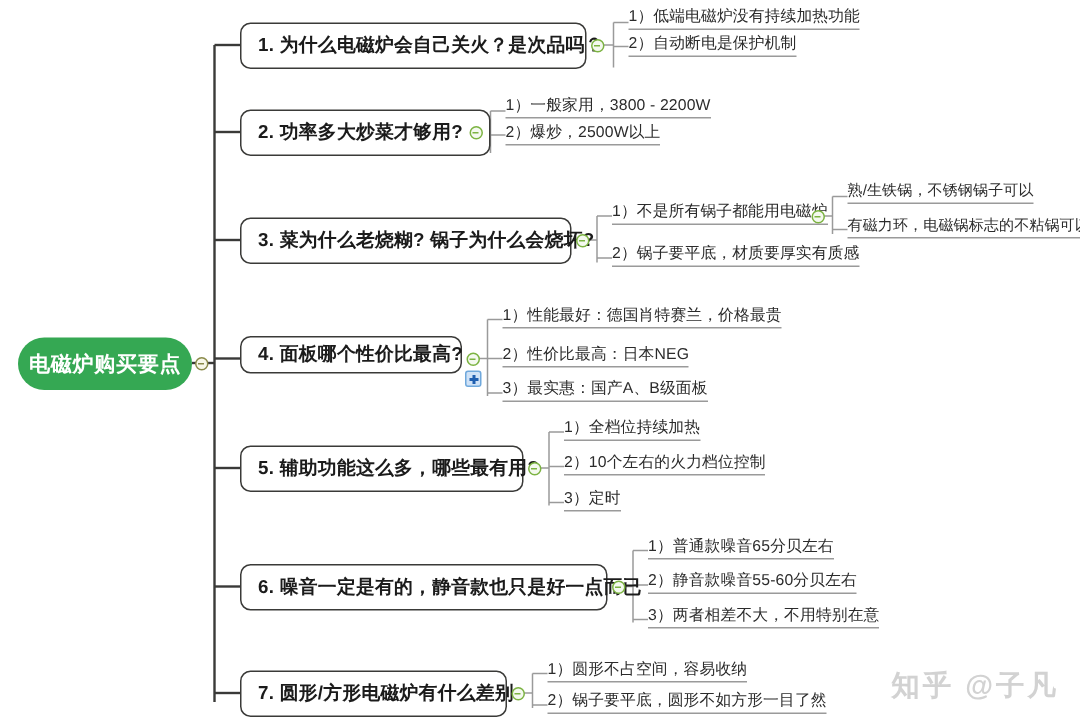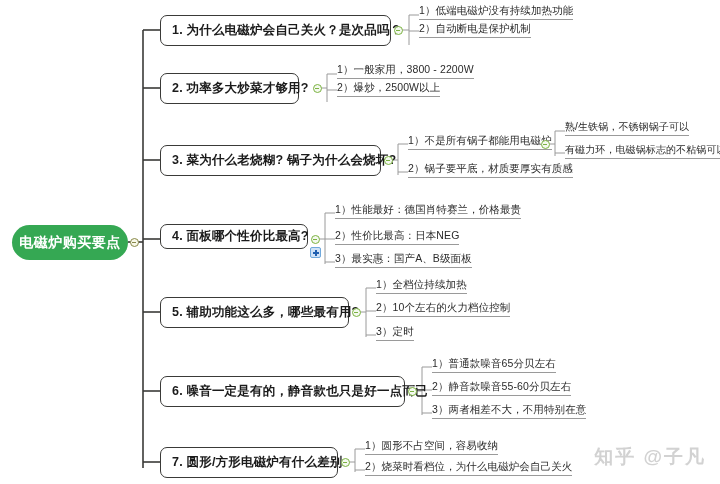--- a/index.html
+++ b/index.html
@@ -160,21 +160,21 @@
   <div class="toggle" style="left:394px;top:26px;"></div>
   <div class="leaf" style="left:419px;top:4px;">
     <span class="idx">1）</span>
     <span class="txt">低端电磁炉没有持续加热功能</span>
   </div>
   <div class="leaf" style="left:419px;top:22px;">
     <span class="idx">2）</span>
     <span class="txt">自动断电是保护机制</span>
   </div>
 
-  <div class="l1-node" style="left:160px;top:73px;width:139px;height:31px;">
+  <div class="l1-node" style="left:160px;top:73px;width:167px;height:31px;">
     <span>2. 功率多大炒菜才够用?</span>
   </div>
   <div class="toggle" style="left:313px;top:84px;"></div>
   <div class="leaf" style="left:337px;top:63px;">
     <span class="idx">1）</span>
     <span class="txt">一般家用，3800 - 2200W</span>
   </div>
   <div class="leaf" style="left:337px;top:81px;">
     <span class="idx">2）</span>
     <span class="txt">爆炒，2500W以上</span>
@@ -255,18 +255,18 @@
   <div class="l1-node" style="left:160px;top:447px;width:178px;height:31px;">
     <span>7. 圆形/方形电磁炉有什么差别</span>
   </div>
   <div class="toggle" style="left:341px;top:458px;"></div>
   <div class="leaf" style="left:365px;top:439px;">
     <span class="idx">1）</span>
     <span class="txt">圆形不占空间，容易收纳</span>
   </div>
   <div class="leaf" style="left:365px;top:460px;">
     <span class="idx">2）</span>
-    <span class="txt">烧菜时看档位，为什么电磁炉会自己关火</span>
+    <span class="txt">锅子要平底，圆形不如方形一目了然</span>
   </div>
 
   <div class="watermark">知乎 @子凡</div>
 
 </div>
 
 </body></html>

